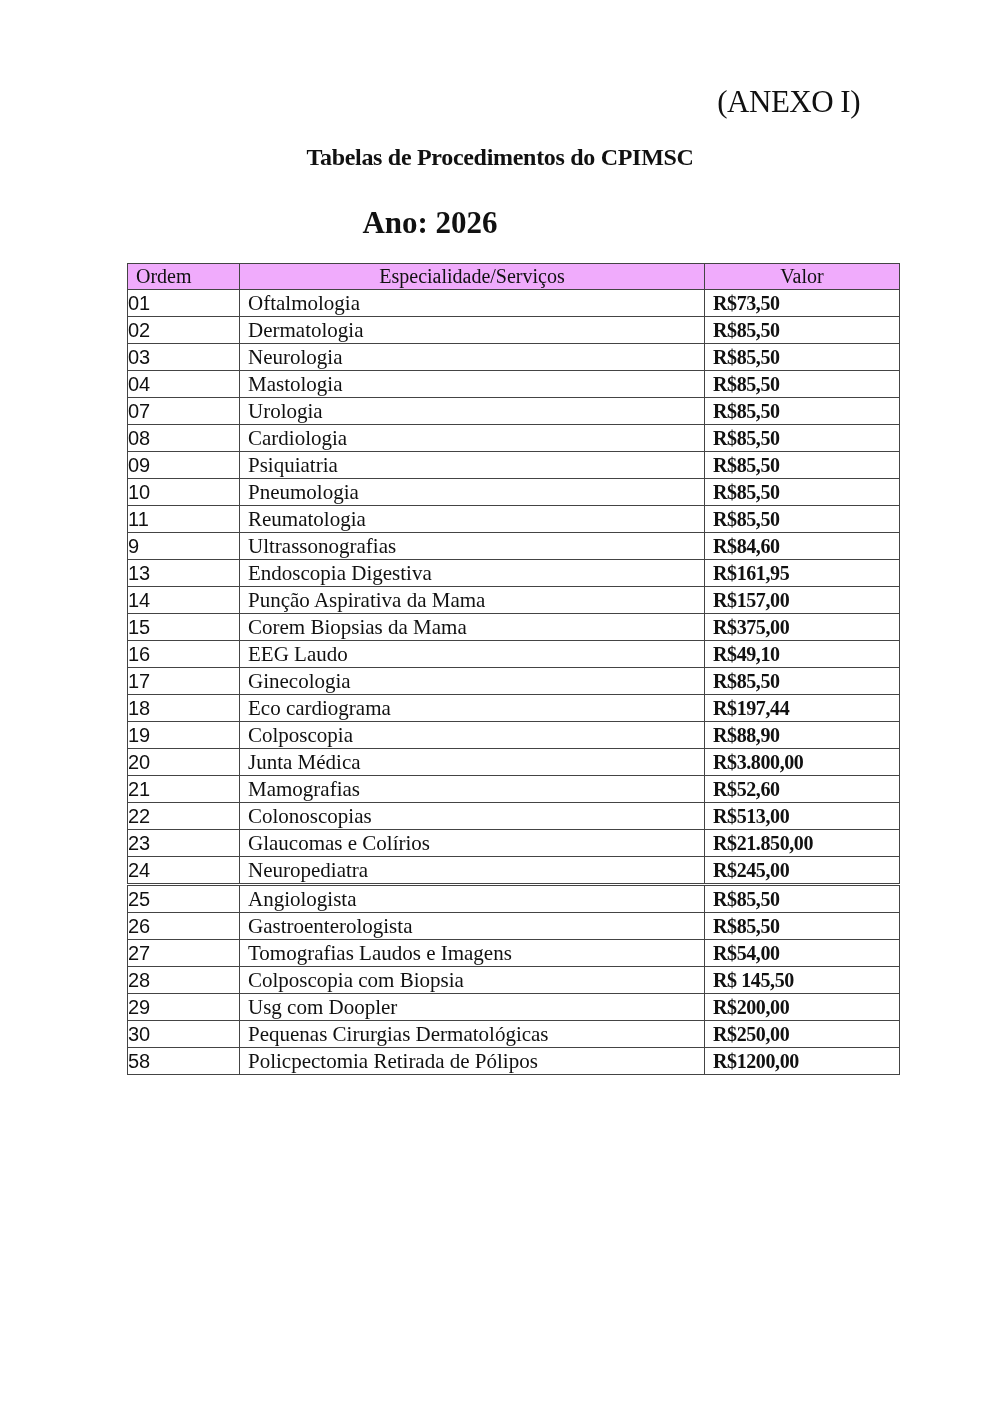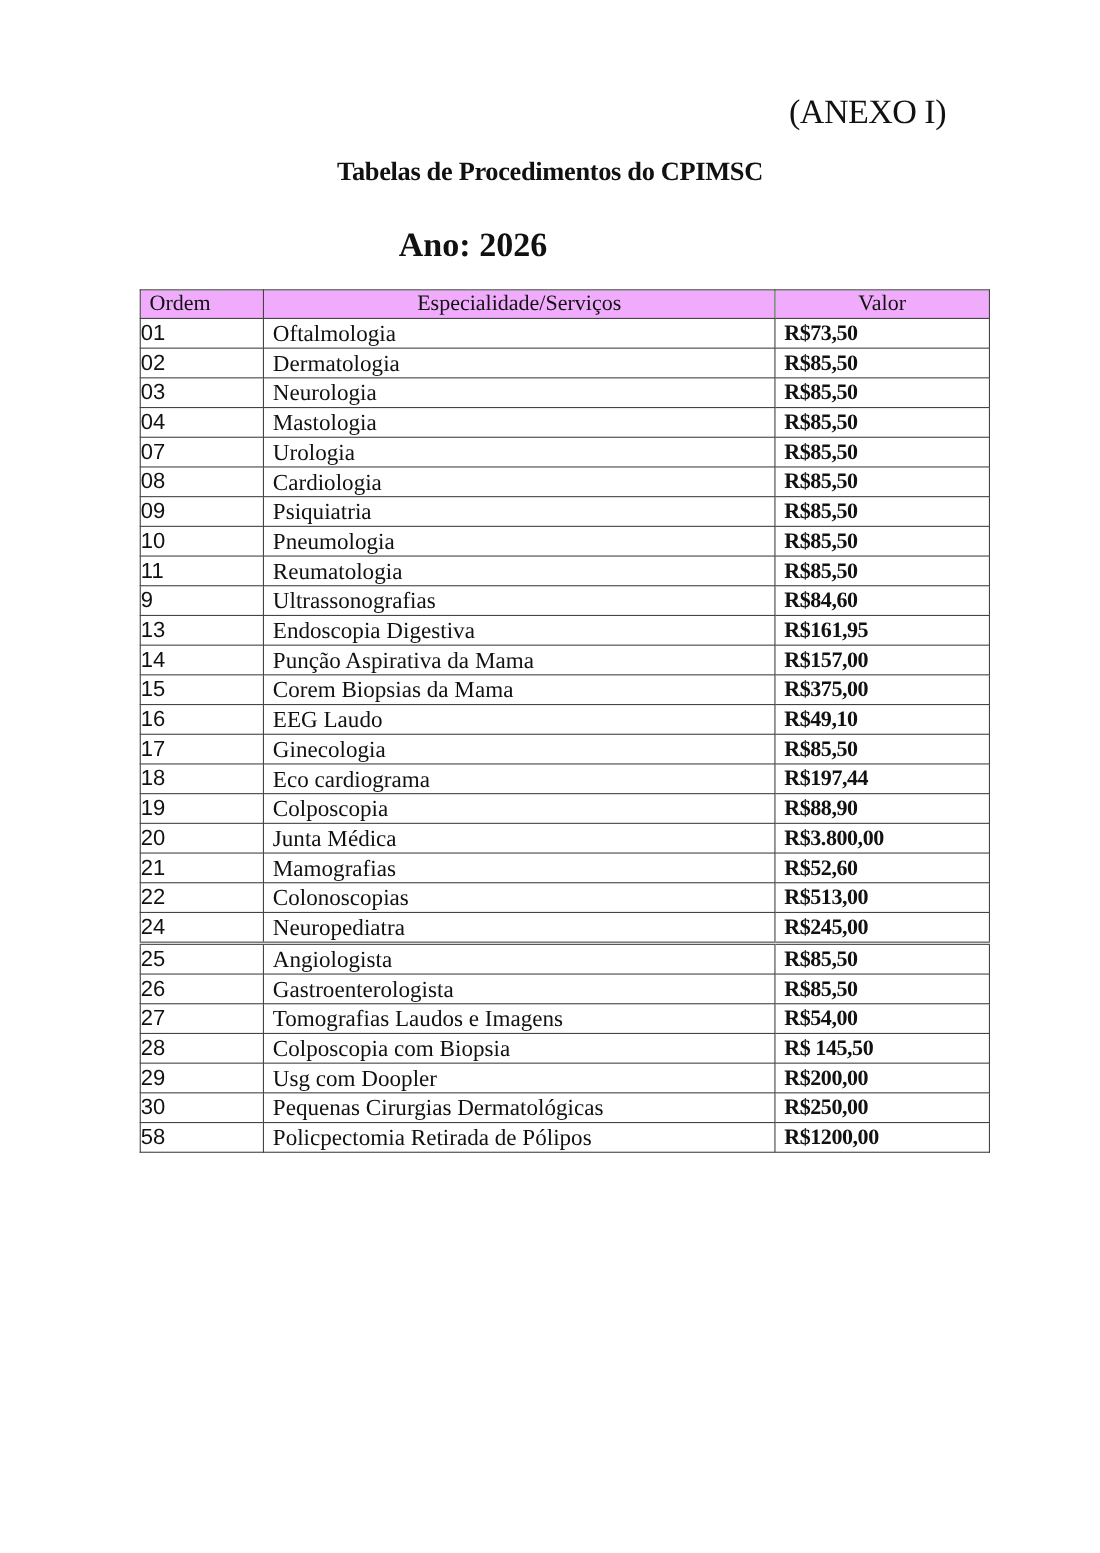--- a/index.html
+++ b/index.html
@@ -210,20 +210,25 @@
         <tr>
           <td class="ordem">21</td>
           <td class="esp">Mamografias</td>
           <td class="valor">R$52,60</td>
         </tr>
         <tr>
           <td class="ordem">22</td>
           <td class="esp">Colonoscopias</td>
           <td class="valor">R$513,00</td>
         </tr>
+        <tr>
+          <td class="ordem">23</td>
+          <td class="esp">Glaucomas e Colírios</td>
+          <td class="valor">R$21.850,00</td>
+        </tr>
         <tr class="gap-after">
           <td class="ordem">24</td>
           <td class="esp">Neuropediatra</td>
           <td class="valor">R$245,00</td>
         </tr>
         <tr>
           <td class="ordem">25</td>
           <td class="esp">Angiologista</td>
           <td class="valor">R$85,50</td>
         </tr>

